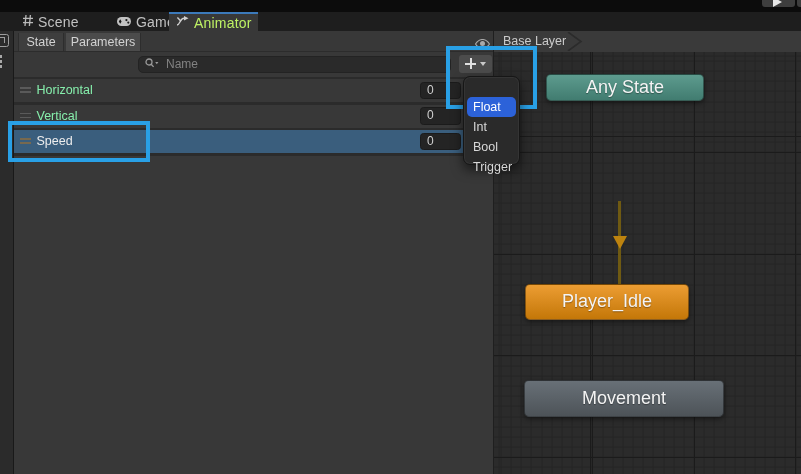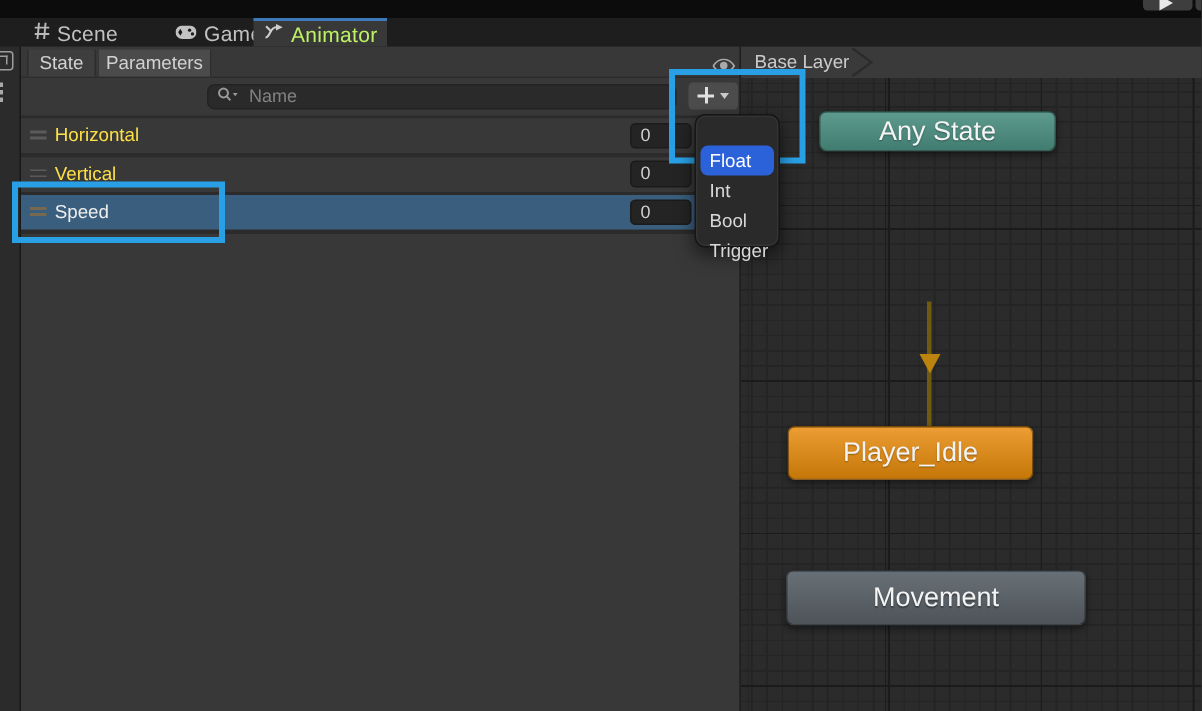--- a/index.html
+++ b/index.html
@@ -64,21 +64,21 @@
      border-left:3.5px solid transparent; border-right:3.5px solid transparent; border-top:4.5px solid #c9c9c9; }
 
   #param-rows { position:absolute; left:0; top:45.5px; width:479px; }
   .param-sep { height:2.5px; background:#2b2b2b; }
   .param-row { position:relative; height:23px; background:#383838; display:flex; align-items:center; }
   .param-row.selected { background:#3a5e7d; }
   .param-row .handle { position:absolute; left:5.5px; top:8px; width:11px; height:7px; }
   .param-row .handle:before { content:""; position:absolute; left:0; top:0; width:11px; height:1.5px; background:#5a5a5a; }
   .param-row .handle:after  { content:""; position:absolute; left:0; top:4px; width:11px; height:1.5px; background:#5a5a5a; }
   .param-row.selected .handle:before, .param-row.selected .handle:after { background:#77694f; }
-  .param-row .pname { position:absolute; left:22.5px; top:0; line-height:23px; font-size:12.5px; color:#fde047; }
+  .param-row .pname { position:absolute; left:22.5px; top:0; line-height:23px; font-size:12.5px; color:#86efac; }
   .param-row.selected .pname { color:#ededed; }
   .param-row .pfield { position:absolute; left:406px; top:2.5px; width:41px; height:17.5px;
      background:#242424; border:1px solid #1b1b1b; border-radius:3.5px;
      font-size:12px; color:#d0d0d0; line-height:15.5px; padding-left:6px; }
 
   
   #divider { left:493px; top:31px; width:1px; height:443px; background:#1f1f1f; z-index:4; }
 
   
   #graph { left:494px; top:31px; width:307px; height:443px; z-index:1; }

